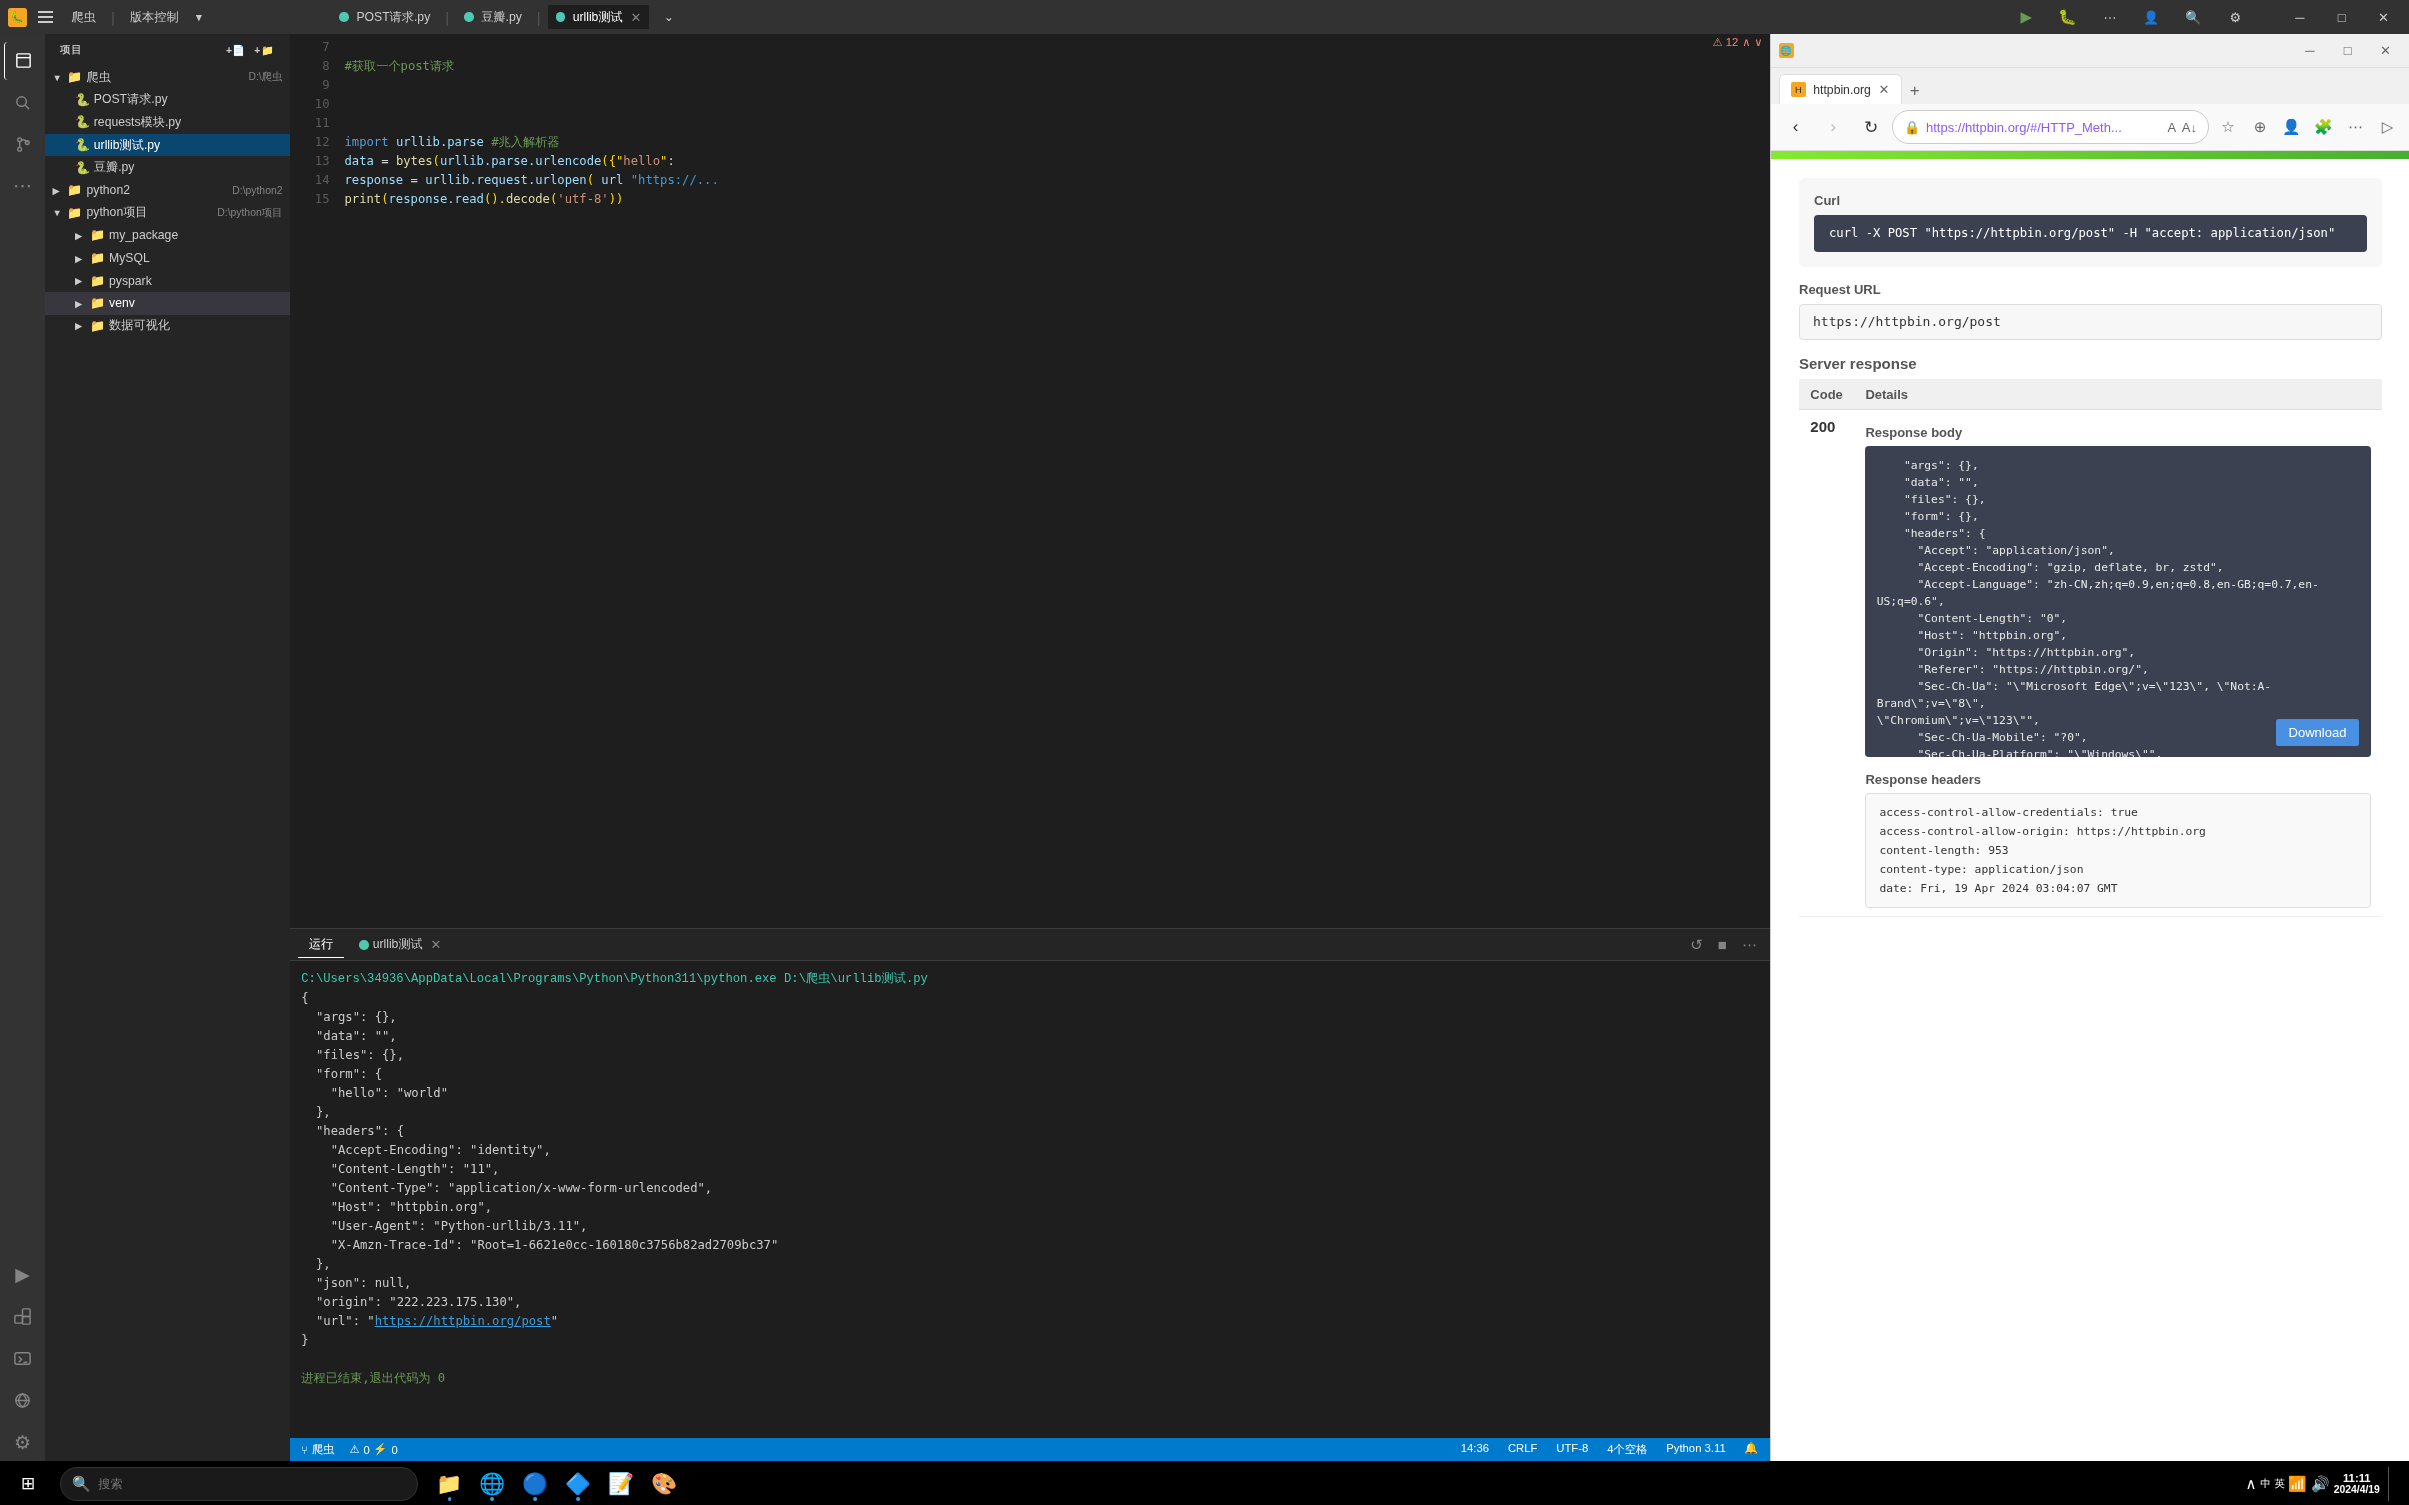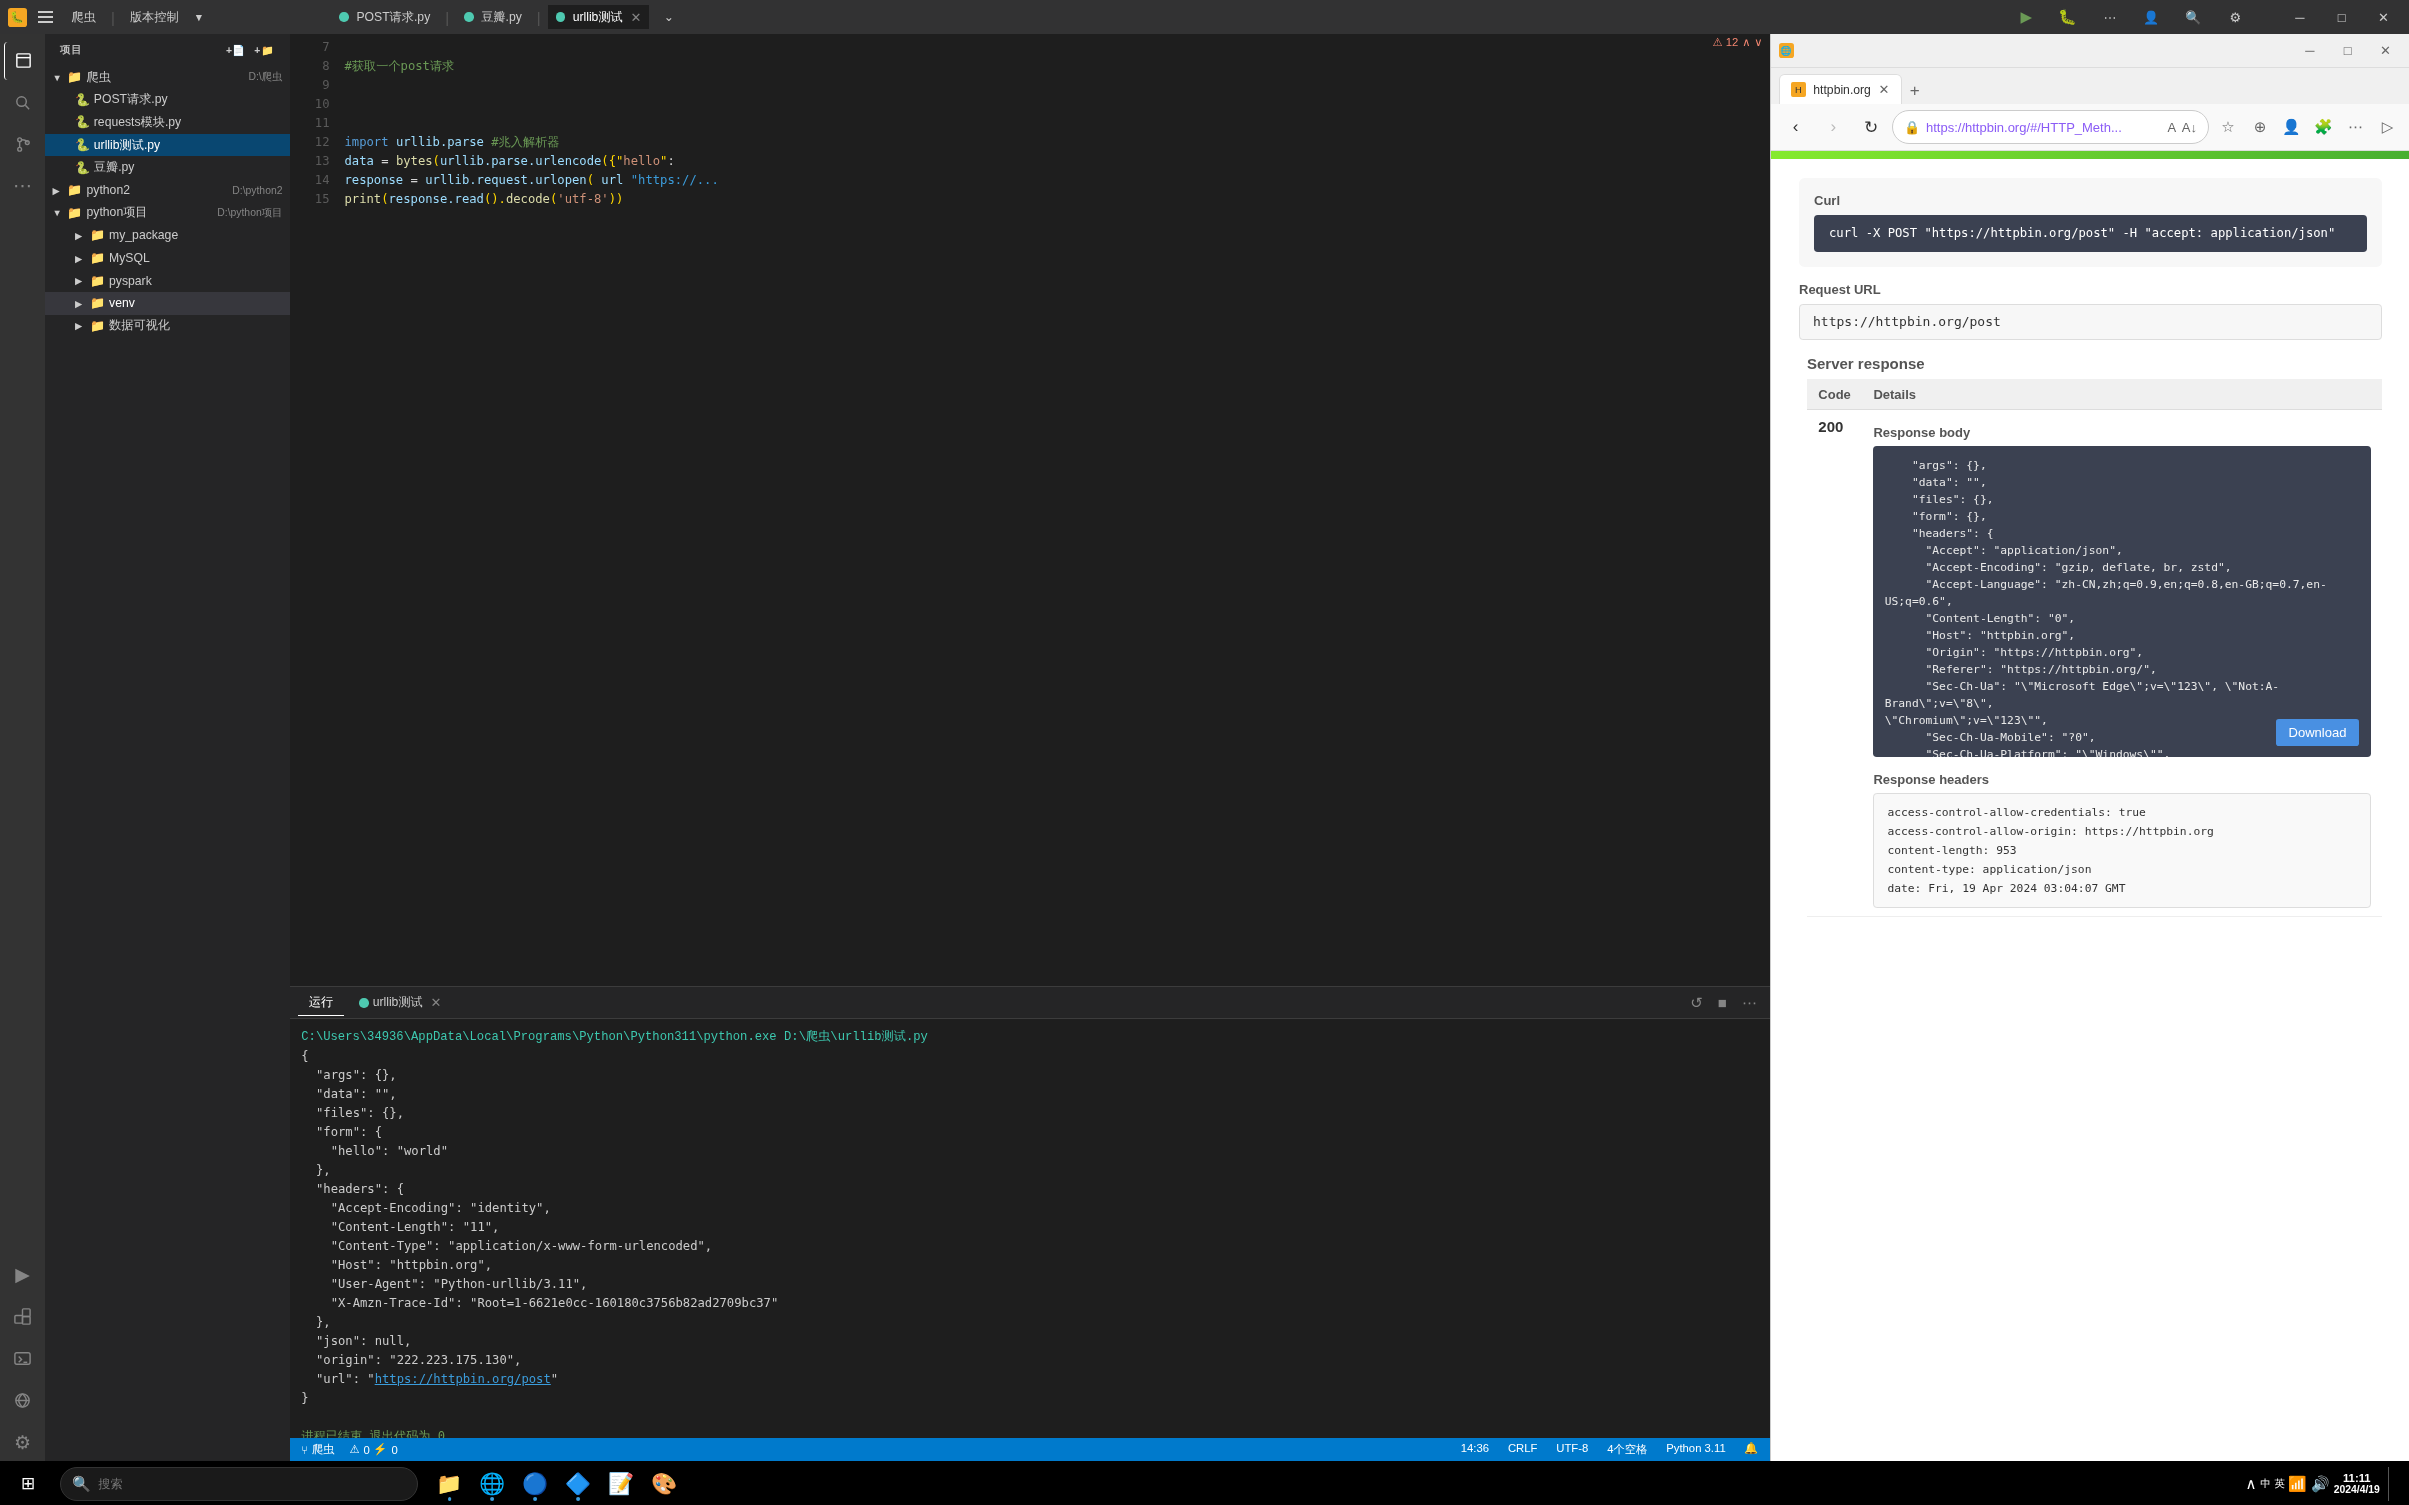--- a/index.html
+++ b/index.html
@@ -154,21 +154,21 @@
       padding: 1.9px 7.5px;
       font-size: 11.3px;
       color: #f48771;
       display: flex;
       align-items: center;
       gap: 3.8px;
     }
 
     
     .terminal-area {
-      height: 452px;
+      height: 510px;
       background: #1e1e1e;
       border-top: 0.9px solid #3c3c3c;
       display: flex;
       flex-direction: column;
       flex-shrink: 0;
     }
     .terminal-tabs {
       height: 32px;
       background: #252526;
       display: flex;
@@ -382,21 +382,21 @@
     .req-url-box {
       background: #f7f7f7;
       border: 0.9px solid #ddd;
       border-radius: 3.8px;
       padding: 9.4px 13px;
       font-family: 'Consolas', monospace;
       font-size: 13px;
       color: #333;
     }
 
-    .server-response { margin-bottom: 15px; margin-left: 8px; }
+    .server-response { margin-bottom: 15px; }
     .sr-title { font-size: 15px; font-weight: bold; color: #555; margin-bottom: 7.5px; }
     .sr-table { width: 100%; border-collapse: collapse; }
     .sr-table th { text-align: left; padding: 7.5px 11.3px; background: #f0f0f0; font-size: 13px; color: #555; border-bottom: 0.9px solid #ddd; }
     .sr-table td { padding: 7.5px 11.3px; font-size: 13px; color: #333; vertical-align: top; border-bottom: 0.9px solid #eee; }
     .response-code { font-size: 15px; font-weight: bold; color: #333; }
 
     .response-body-section { margin-top: 7.5px; }
     .rb-title { font-size: 13px; font-weight: bold; color: #555; margin-bottom: 5.6px; }
     .response-body-box {
       background: #3b4151;

